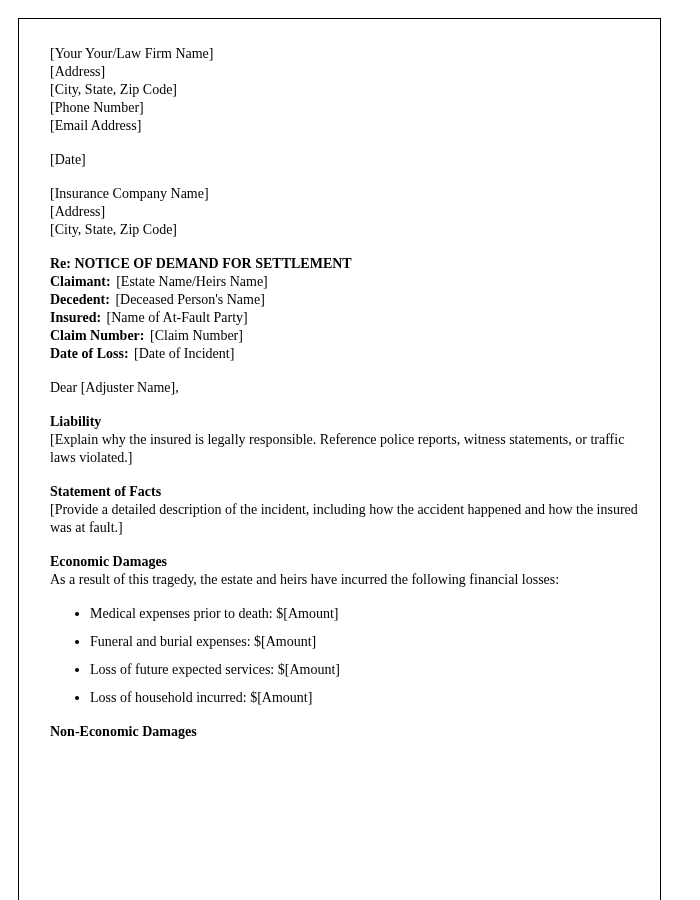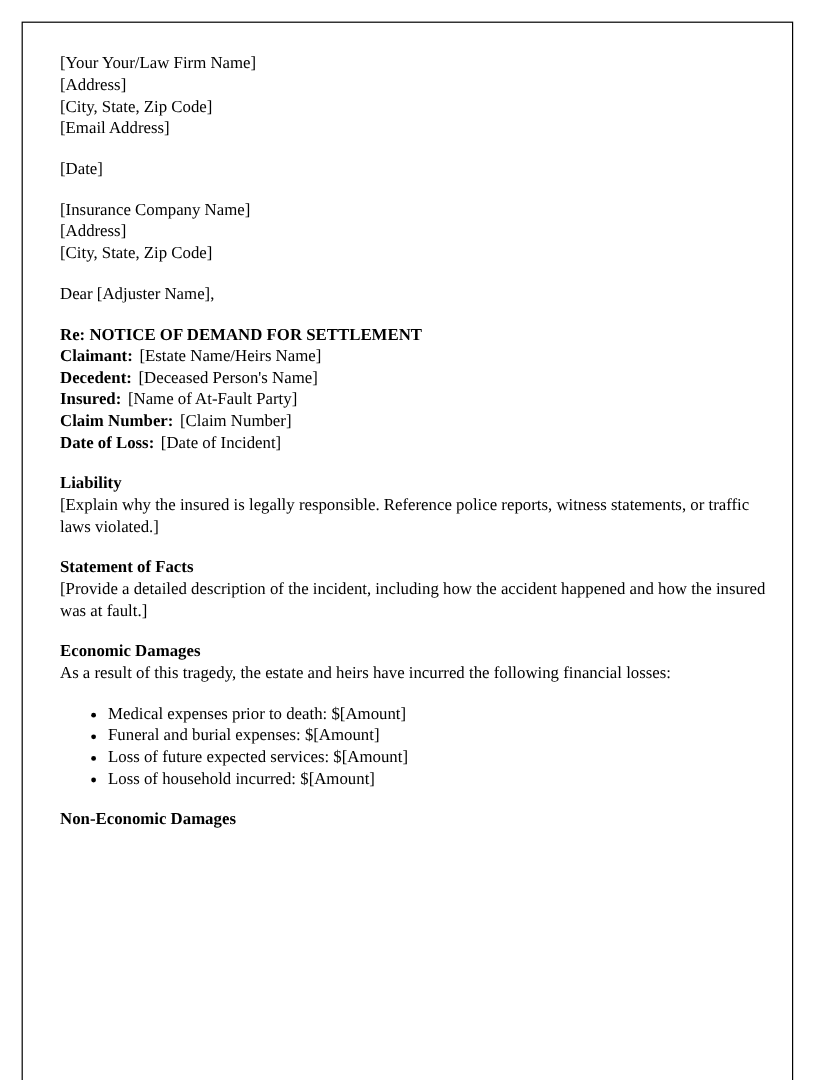--- a/index.html
+++ b/index.html
@@ -27,46 +27,43 @@
   }
   .block { margin-bottom: 16px; }
   .line { line-height: 18px; }
   .b { font-weight: bold; }
   .ref-label { margin-right: 2px; }
   ul.damages {
     list-style: disc;
     margin: 0 0 16px 0;
     padding-left: 40px;
   }
-  ul.damages li { line-height: 18px; }
+  ul.damages li { line-height: 18px; margin-top: 10px; }
 </style>
 </head>
 <body>
 
 <div class="page">
 
   <div class="block">
     <div class="line">[Your Your/Law Firm Name]</div>
     <div class="line">[Address]</div>
     <div class="line">[City, State, Zip Code]</div>
+    <div class="line">[Phone Number]</div>
     <div class="line">[Email Address]</div>
   </div>
 
   <div class="block">
     <div class="line">[Date]</div>
   </div>
 
   <div class="block">
     <div class="line">[Insurance Company Name]</div>
     <div class="line">[Address]</div>
     <div class="line">[City, State, Zip Code]</div>
-  </div>
-
-  <div class="block">
-    <div class="line">Dear [Adjuster Name],</div>
   </div>
 
   <div class="block">
     <div class="line b">Re: NOTICE OF DEMAND FOR SETTLEMENT</div>
     <div class="line">
       <span class="b ref-label">Claimant:</span>
       <span>[Estate Name/Heirs Name]</span>
     </div>
     <div class="line">
       <span class="b ref-label">Decedent:</span>
@@ -77,20 +74,24 @@
       <span>[Name of At-Fault Party]</span>
     </div>
     <div class="line">
       <span class="b ref-label">Claim Number:</span>
       <span>[Claim Number]</span>
     </div>
     <div class="line">
       <span class="b ref-label">Date of Loss:</span>
       <span>[Date of Incident]</span>
     </div>
+  </div>
+
+  <div class="block">
+    <div class="line">Dear [Adjuster Name],</div>
   </div>
 
 
   <div class="block">
     <div class="line b">Liability</div>
     <div class="line">[Explain why the insured is legally responsible. Reference police reports, witness statements, or traffic laws violated.]</div>
   </div>
 
   <div class="block">
     <div class="line b">Statement of Facts</div>

